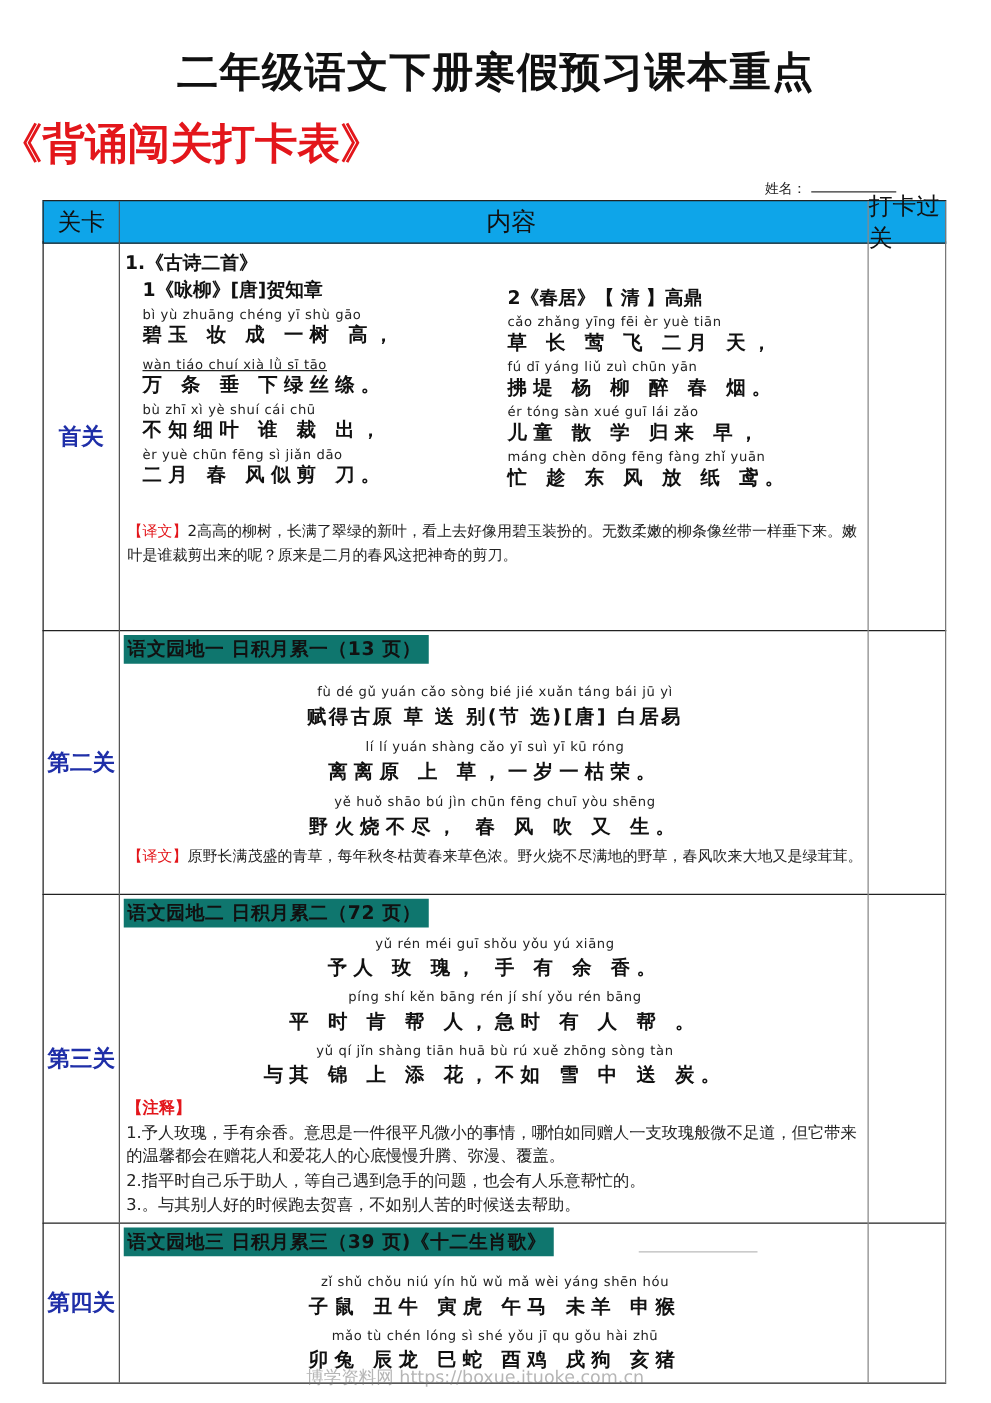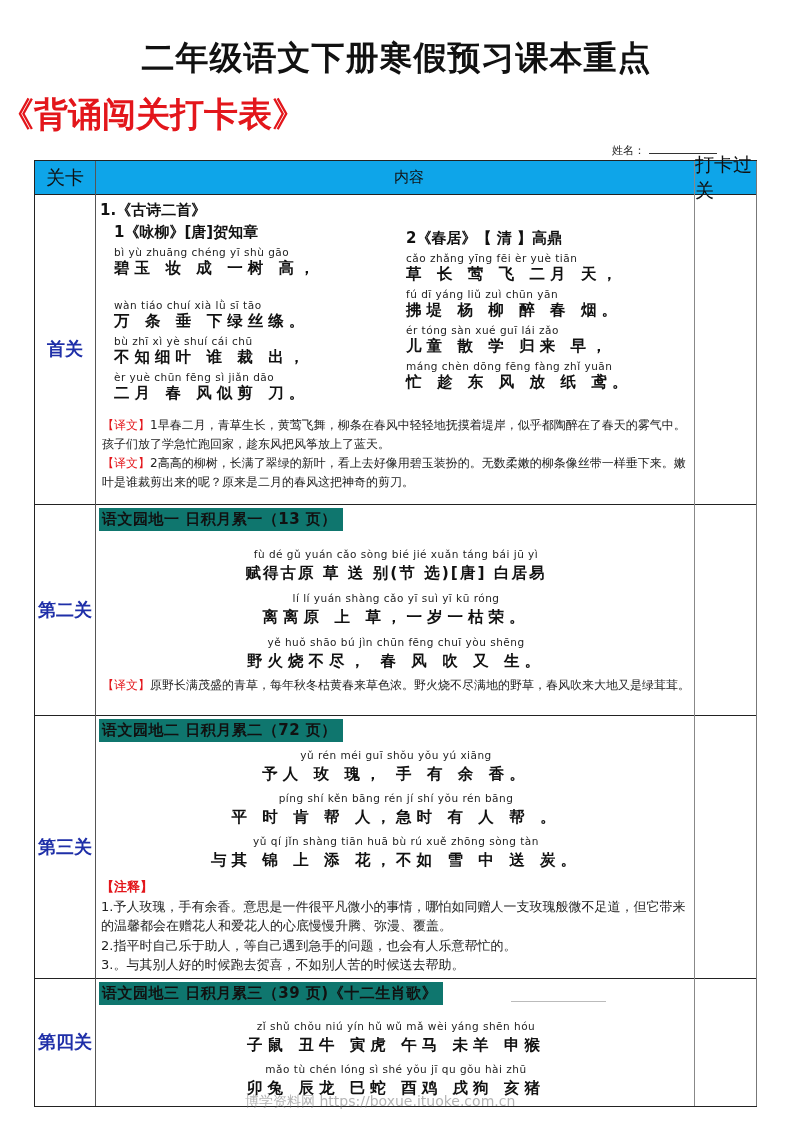--- a/index.html
+++ b/index.html
@@ -13,21 +13,21 @@
     .name-row .line { display: inline-block; width: 68px; border-bottom: 1px solid #333; margin-left: 4px; height: 10px; vertical-align: baseline; }
 
     .tbl { position: absolute; left: 34px; top: 160px; width: 723px; }
     .row { position: absolute; left: 0; width: 723px; border-bottom: 1.5px solid #222; }
     .cell { position: absolute; top: 0; bottom: 0; box-sizing: border-box; }
     .c1 { left: 0; width: 61px; border-left: 1.5px solid #222; }
     .c2 { left: 61px; width: 600px; border-left: 1.5px solid #555; border-right: 1.5px solid #888; }
     .c3 { left: 661px; width: 62px; border-right: 1.5px solid #777; }
     .head { top: 0; height: 33px; background: #0ea5e9; border-top: 1.5px solid #222; }
     .head .cell { display: flex; align-items: center; justify-content: center; font-size: 19px; font-family: "DejaVu Serif", serif; }
-    .head .c2 { font-size: 15px; padding-left: 28px; }
+    .head .c2 { font-size: 20px; padding-left: 28px; }
     .level { display: flex; align-items: center; justify-content: center; color: #1f2fa8; font-weight: bold;
              font-family: "DejaVu Serif", serif; font-size: 18px; white-space: nowrap; }
 
     .sec-title { position: absolute; left: 3px; top: 4px; background: #0f766e; padding: 2px 6px 2px 3px;
                  font-size: 15px; font-weight: bold; letter-spacing: 0.5px; }
     .sec-tail { position: absolute; height: 1px; background: #bbb; }
     .py { font-size: 10.5px; letter-spacing: 0.5px; color: #222; white-space: nowrap; }
     .hz { font-size: 15.5px; font-weight: bold; letter-spacing: 5px; white-space: nowrap; }
     .center { position: absolute; left: 0; width: 600px; text-align: center; }
     .abs { position: absolute; }
@@ -54,40 +54,39 @@
   </div>
 
   <div class="row" style="top:33px;height:311px;">
     <div class="cell c1 level">首关</div>
     <div class="cell c2">
       <div class="abs" style="left:4px;top:8px;font-size:15px;font-weight:bold;">1.《古诗二首》</div>
       <div class="abs" style="left:18px;top:30px;">
         <div style="font-size:15px;font-weight:bold;">1《咏柳》[唐]贺知章</div>
         <div class="py" style="margin-top:4px;">bì yù zhuāng chéng yī shù gāo</div>
         <div class="hz">碧玉 妆  成 一树 高，</div>
-        <div class="py" style="margin-top:20px;">wàn tiáo chuí xià lǜ sī tāo</div>
+        <div class="py" style="margin-top:7px;text-decoration:underline;">wàn tiáo chuí xià lǜ sī tāo</div>
         <div class="hz">万 条 垂 下绿丝绦。</div>
         <div class="py" style="margin-top:3px;">bù zhī xì yè shuí cái chū</div>
         <div class="hz">不知细叶 谁 裁 出，</div>
         <div class="py" style="margin-top:3px;">èr yuè chūn fēng sì jiǎn dāo</div>
         <div class="hz">二月 春  风似剪 刀。</div>
       </div>
       <div class="abs" style="left:310px;top:36px;">
         <div style="font-size:15px;font-weight:bold;">2《春居》【 清 】高鼎</div>
         <div class="py" style="margin-top:4px;">cǎo zhǎng yīng fēi èr yuè tiān</div>
         <div class="hz">草 长 莺 飞 二月 天，</div>
         <div class="py" style="margin-top:3px;">fú dī yáng liǔ zuì chūn yān</div>
         <div class="hz">拂堤 杨 柳 醉 春 烟。</div>
         <div class="py" style="margin-top:3px;">ér tóng sàn xué guī lái zǎo</div>
         <div class="hz">儿童 散 学 归来 早，</div>
         <div class="py" style="margin-top:3px;">máng chèn dōng fēng fàng zhǐ yuān</div>
         <div class="hz">忙  趁 东 风 放 纸 鸢。</div>
       </div>
       <div class="para" style="top:223px;">
-        <div><span class="red">【译文】</span><span>1早春二月，青草生长，黄莺飞舞，柳条在春风中轻轻地抚摸着堤岸，似乎都陶醉在了春天的雾气中。孩子们放了学急忙跑回家，趁东风把风筝放上了蓝天。</span></div>
         <div><span class="red">【译文】</span><span>2高高的柳树，长满了翠绿的新叶，看上去好像用碧玉装扮的。无数柔嫩的柳条像丝带一样垂下来。嫩叶是谁裁剪出来的呢？原来是二月的春风这把神奇的剪刀。</span></div>
       </div>
     </div>
     <div class="cell c3"></div>
   </div>
 
   <div class="row" style="top:344px;height:211px;">
     <div class="cell c1 level">第二关</div>
     <div class="cell c2">
       <div class="sec-title">语文园地一   日积月累一（13 页）</div>

